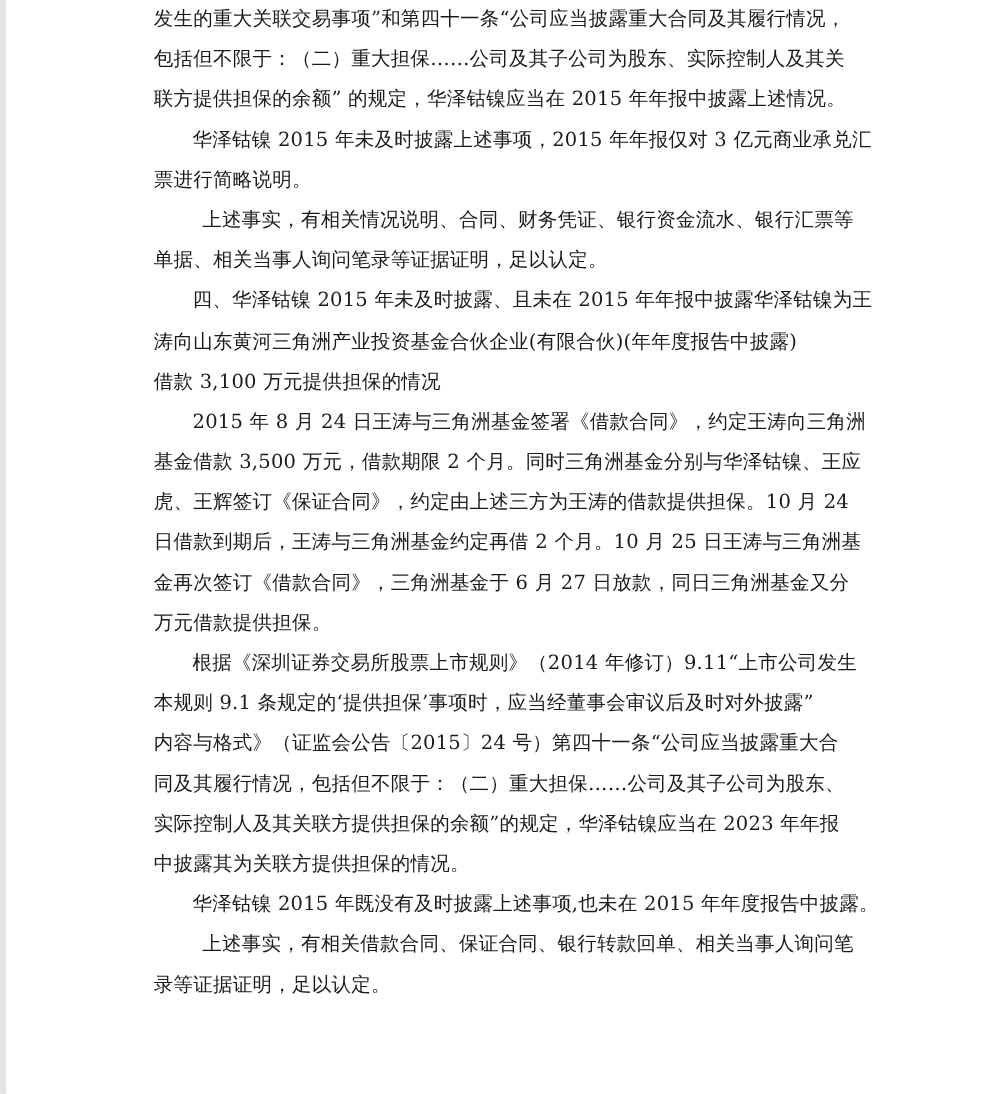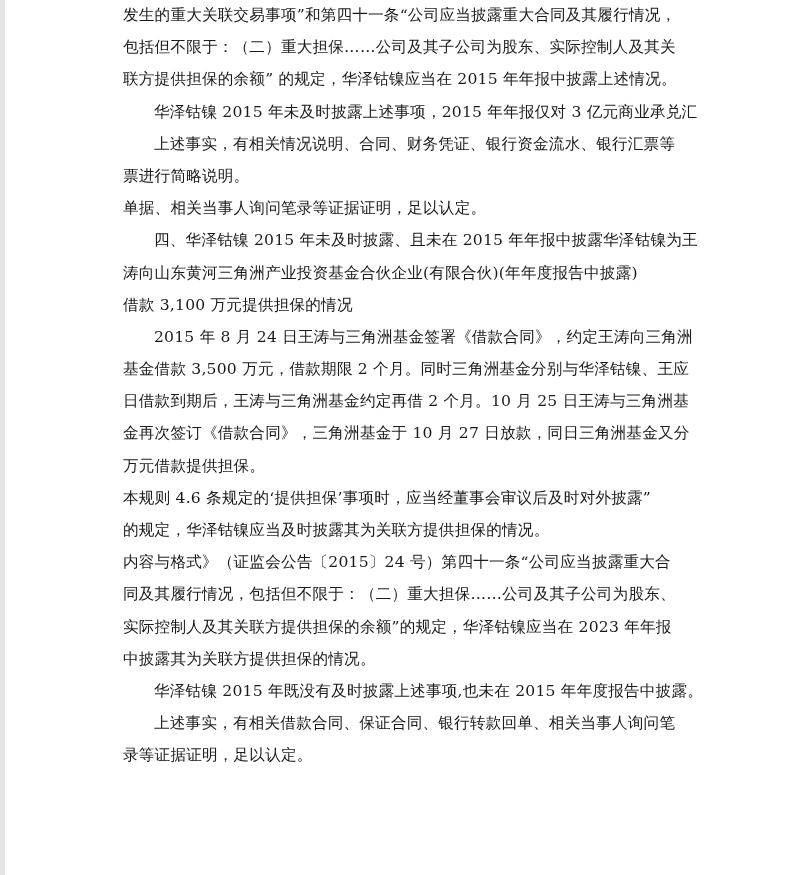--- a/index.html
+++ b/index.html
@@ -13,45 +13,46 @@
     position: absolute; left: 0; top: 0; width: 5px; height: 875px;
     background: #e4e4e4;
   }
   .page {
     position: absolute; left: 123px; top: -1px; width: 560px;
   }
   .line {
     height: 32.2px; line-height: 32.2px; font-size: 15.6px;
     white-space: nowrap; letter-spacing: 0.2px;
   }
-  .indent { padding-left: 31px; }
+  .indent { padding-left: 31px; text-align: right; }
 </style>
 </head>
 <body>
 
 <div class="left-strip"></div>
 
 <div class="page">
   <div class="line">发生的重大关联交易事项”和第四十一条“公司应当披露重大合同及其履行情况，</div>
   <div class="line">包括但不限于：（二）重大担保……公司及其子公司为股东、实际控制人及其关</div>
   <div class="line">联方提供担保的余额” 的规定，华泽钴镍应当在 2015 年年报中披露上述情况。</div>
   <div class="line indent">华泽钴镍 2015 年未及时披露上述事项，2015 年年报仅对 3 亿元商业承兑汇</div>
+  <div class="line">票进行简略说明。</div>
   <div class="line indent">上述事实，有相关情况说明、合同、财务凭证、银行资金流水、银行汇票等</div>
-  <div class="line">票进行简略说明。</div>
   <div class="line">单据、相关当事人询问笔录等证据证明，足以认定。</div>
   <div class="line indent">四、华泽钴镍 2015 年未及时披露、且未在 2015 年年报中披露华泽钴镍为王</div>
   <div class="line">涛向山东黄河三角洲产业投资基金合伙企业(有限合伙)(年年度报告中披露)</div>
   <div class="line">借款 3,100 万元提供担保的情况</div>
   <div class="line indent">2015 年 8 月 24 日王涛与三角洲基金签署《借款合同》，约定王涛向三角洲</div>
   <div class="line">基金借款 3,500 万元，借款期限 2 个月。同时三角洲基金分别与华泽钴镍、王应</div>
+  <div class="line">虎、王辉签订《保证合同》，约定由上述三方为王涛的借款提供担保。10 月 24</div>
   <div class="line">日借款到期后，王涛与三角洲基金约定再借 2 个月。10 月 25 日王涛与三角洲基</div>
-  <div class="line">金再次签订《借款合同》，三角洲基金于 10 月 27 日放款，同日三角洲基金又分</div>
+  <div class="line">金再次签订《借款合同》，三角洲基金于 6 月 27 日放款，同日三角洲基金又分</div>
   <div class="line">万元借款提供担保。</div>
-  <div class="line">本规则 4.6 条规定的‘提供担保’事项时，应当经董事会审议后及时对外披露”</div>
-  <div class="line">的规定，华泽钴镍应当及时披露其为关联方提供担保的情况。</div>
+  <div class="line indent">根据《深圳证券交易所股票上市规则》（2014 年修订）9.11“上市公司发生</div>
+  <div class="line">本规则 9.1 条规定的‘提供担保’事项时，应当经董事会审议后及时对外披露”</div>
   <div class="line">内容与格式》（证监会公告〔2015〕24 号）第四十一条“公司应当披露重大合</div>
   <div class="line">同及其履行情况，包括但不限于：（二）重大担保……公司及其子公司为股东、</div>
   <div class="line">实际控制人及其关联方提供担保的余额”的规定，华泽钴镍应当在 2023 年年报</div>
   <div class="line">中披露其为关联方提供担保的情况。</div>
   <div class="line indent">华泽钴镍 2015 年既没有及时披露上述事项,也未在 2015 年年度报告中披露。</div>
   <div class="line indent">上述事实，有相关借款合同、保证合同、银行转款回单、相关当事人询问笔</div>
   <div class="line">录等证据证明，足以认定。</div>
 </div>
 
 </body></html>

